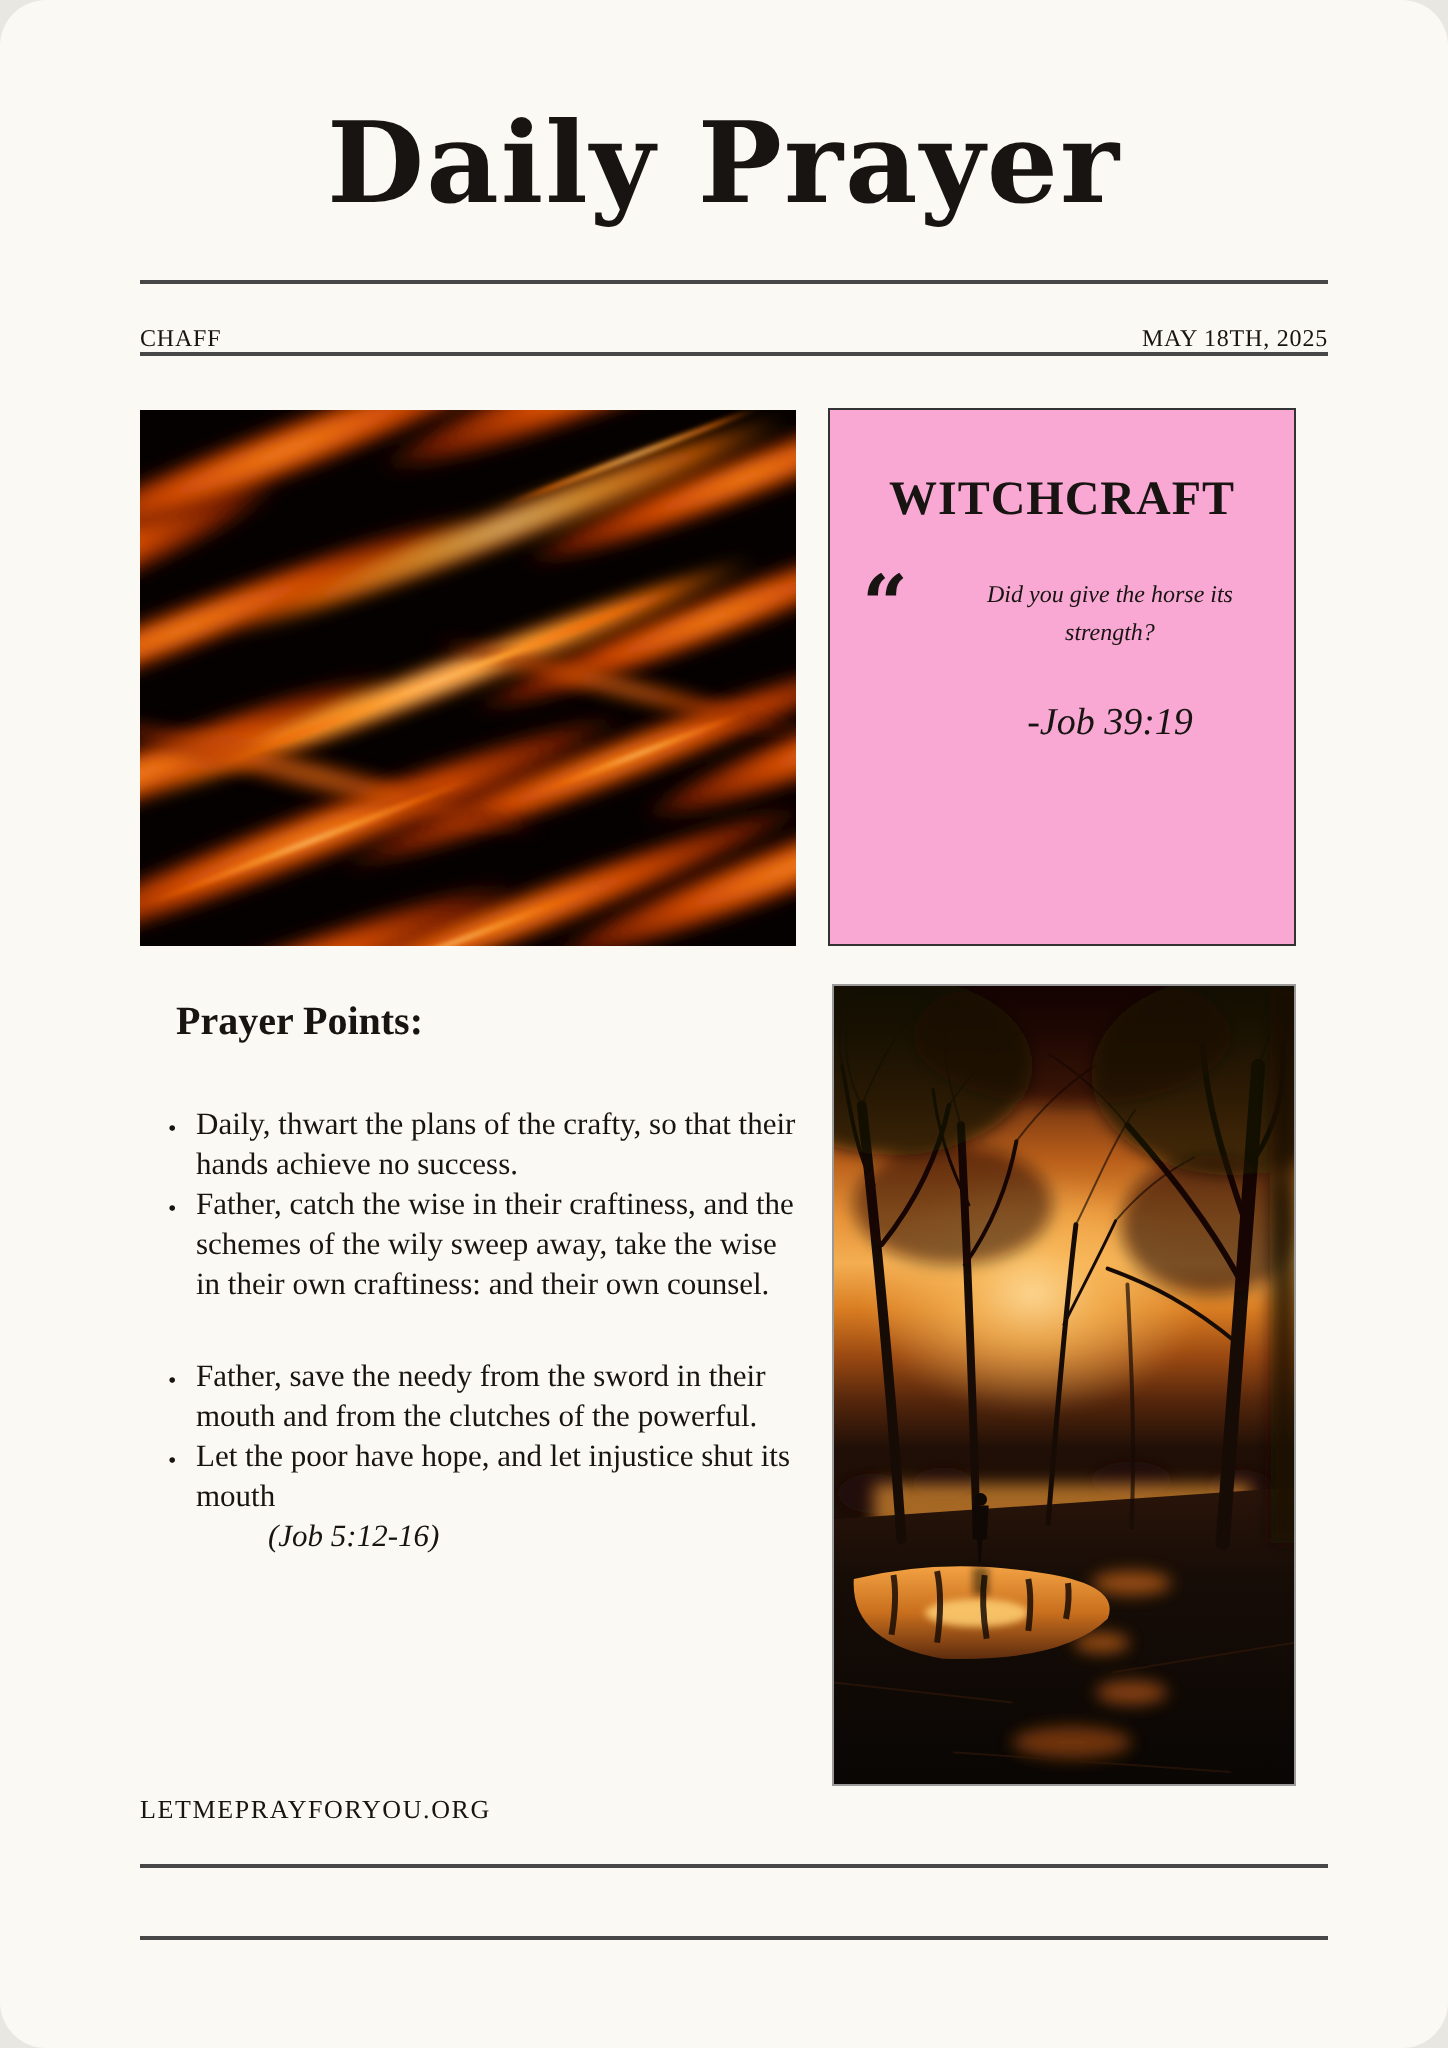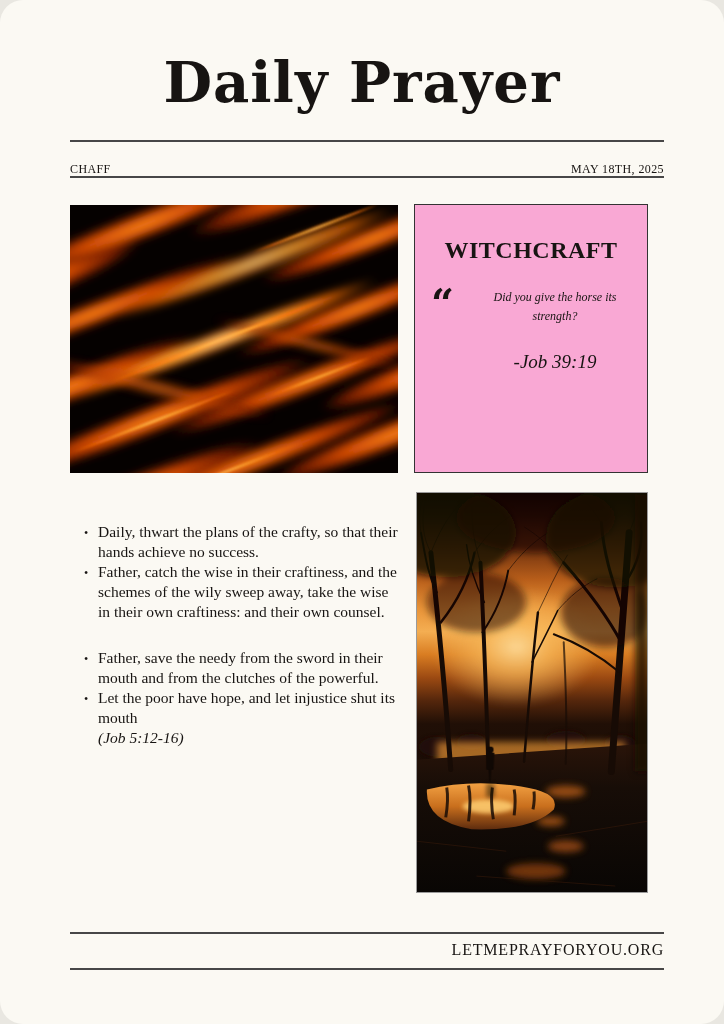--- a/index.html
+++ b/index.html
@@ -57,28 +57,28 @@
   .quote-attr { margin: 26px 0 0; font-style: italic; font-size: 19px; }
   .prayer-col { position: absolute; left: 70px; top: 492px; width: 334px; }
   .prayer-heading { margin: 8px 0 0 18px; font-size: 20px; font-weight: 700; }
   ul.points { list-style: none; margin: 30px 0 0; padding: 0 0 0 14px; font-size: 15.5px; line-height: 20px; }
   ul.points-2 { margin-top: 26px; }
   ul.points li { display: flex; }
   .bullet { flex: 0 0 14px; font-size: 12px; padding-top: 1px; }
   .point-text { flex: 1; }
   .interlude { margin: 22px 0 0 2px; font-size: 15.5px; line-height: 20px; }
   .interlude strong { font-weight: 700; }
-  .scripture-ref { font-style: italic; }
+  .scripture-ref { font-style: italic; margin-left: 36px; }
   .sunset-fig {
     position: absolute; left: 416px; top: 492px; width: 232px; height: 401px;
     border: 1px solid #9a9a9a; box-sizing: border-box; background: #1a0d06; overflow: hidden;
   }
   .site-footer {
-    position: absolute; top: 941px; left: 70px; width: 594px;
-    text-align: right; font-size: 16px; letter-spacing: 0.8px;
+    position: absolute; top: 897px; left: 70px; width: 594px;
+    text-align: left; font-size: 13px; letter-spacing: 0.8px;
   }
 </style>
 </head>
 <body>
 
 <div class="page">
 
   <h1 class="masthead-title">Daily Prayer</h1>
 
   <div class="rule rule-a"></div>
@@ -148,20 +148,21 @@
     <div class="quote-row">
       <span class="quote-mark">“</span>
       <div class="quote-body">
         <p class="quote-text">Did you give the horse its strength?</p>
         <p class="quote-attr">-Job 39:19</p>
       </div>
     </div>
   </section>
 
   <section class="prayer-col">
+    <h2 class="prayer-heading">Prayer Points:</h2>
     <ul class="points">
       <li>
         <span class="bullet">•</span>
         <span class="point-text">Daily, thwart the plans of the crafty, so that their hands achieve no success.</span>
       </li>
       <li>
         <span class="bullet">•</span>
         <span class="point-text">Father, catch the wise in their craftiness, and the schemes of the wily sweep away, take the wise in their own craftiness: and their own counsel.</span>
       </li>
     </ul>

